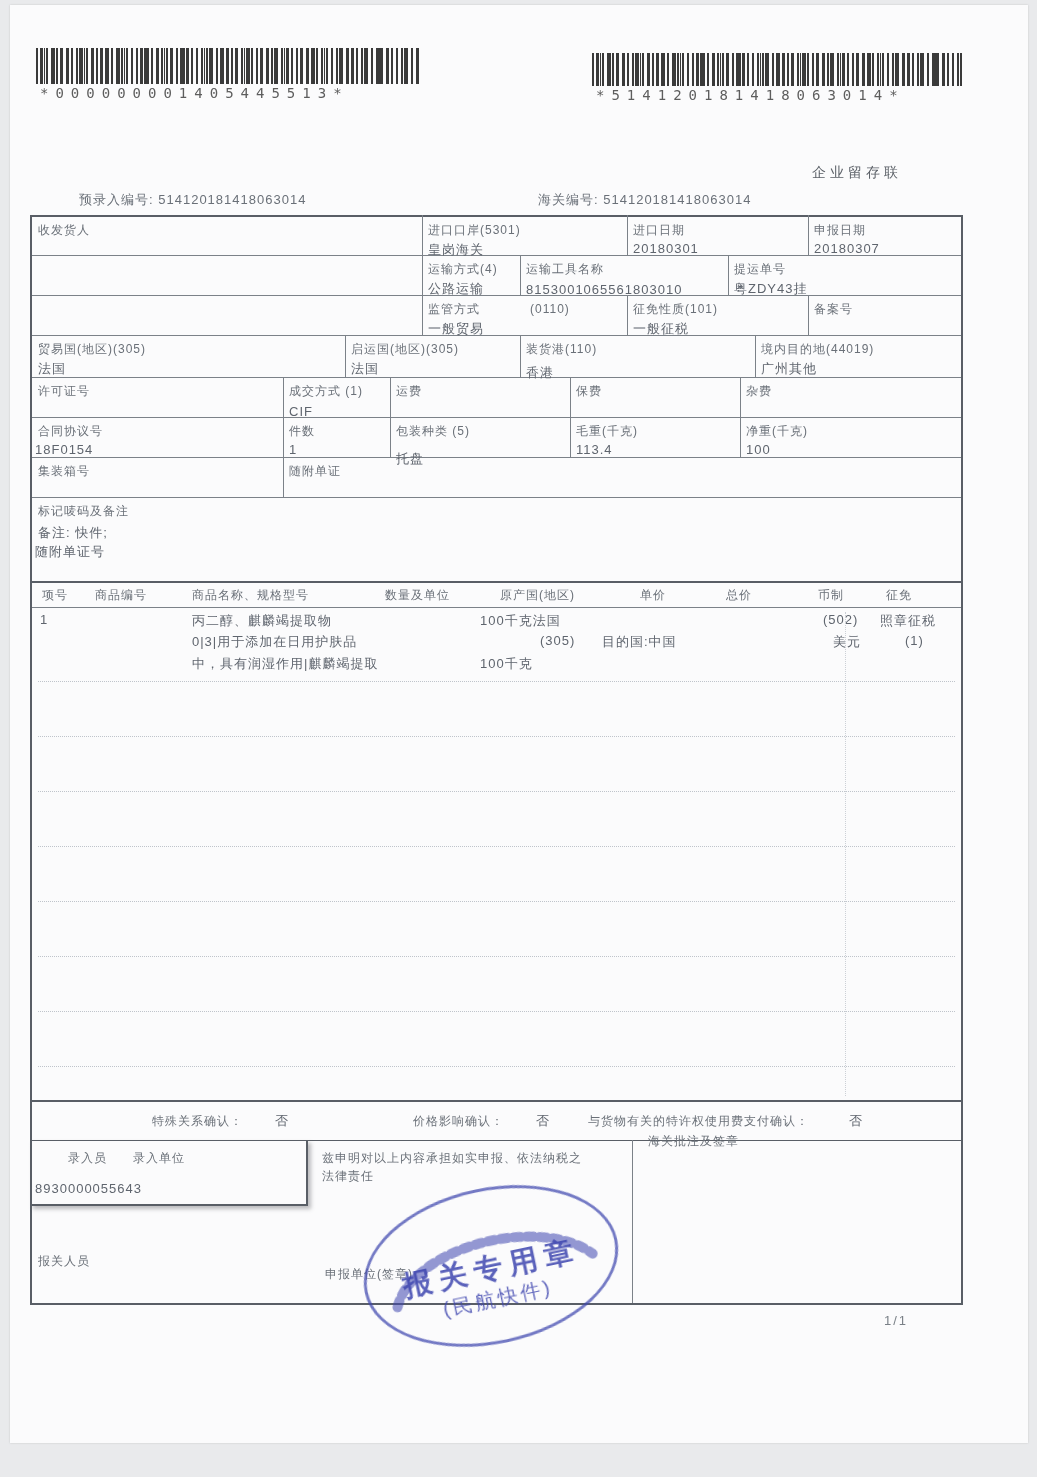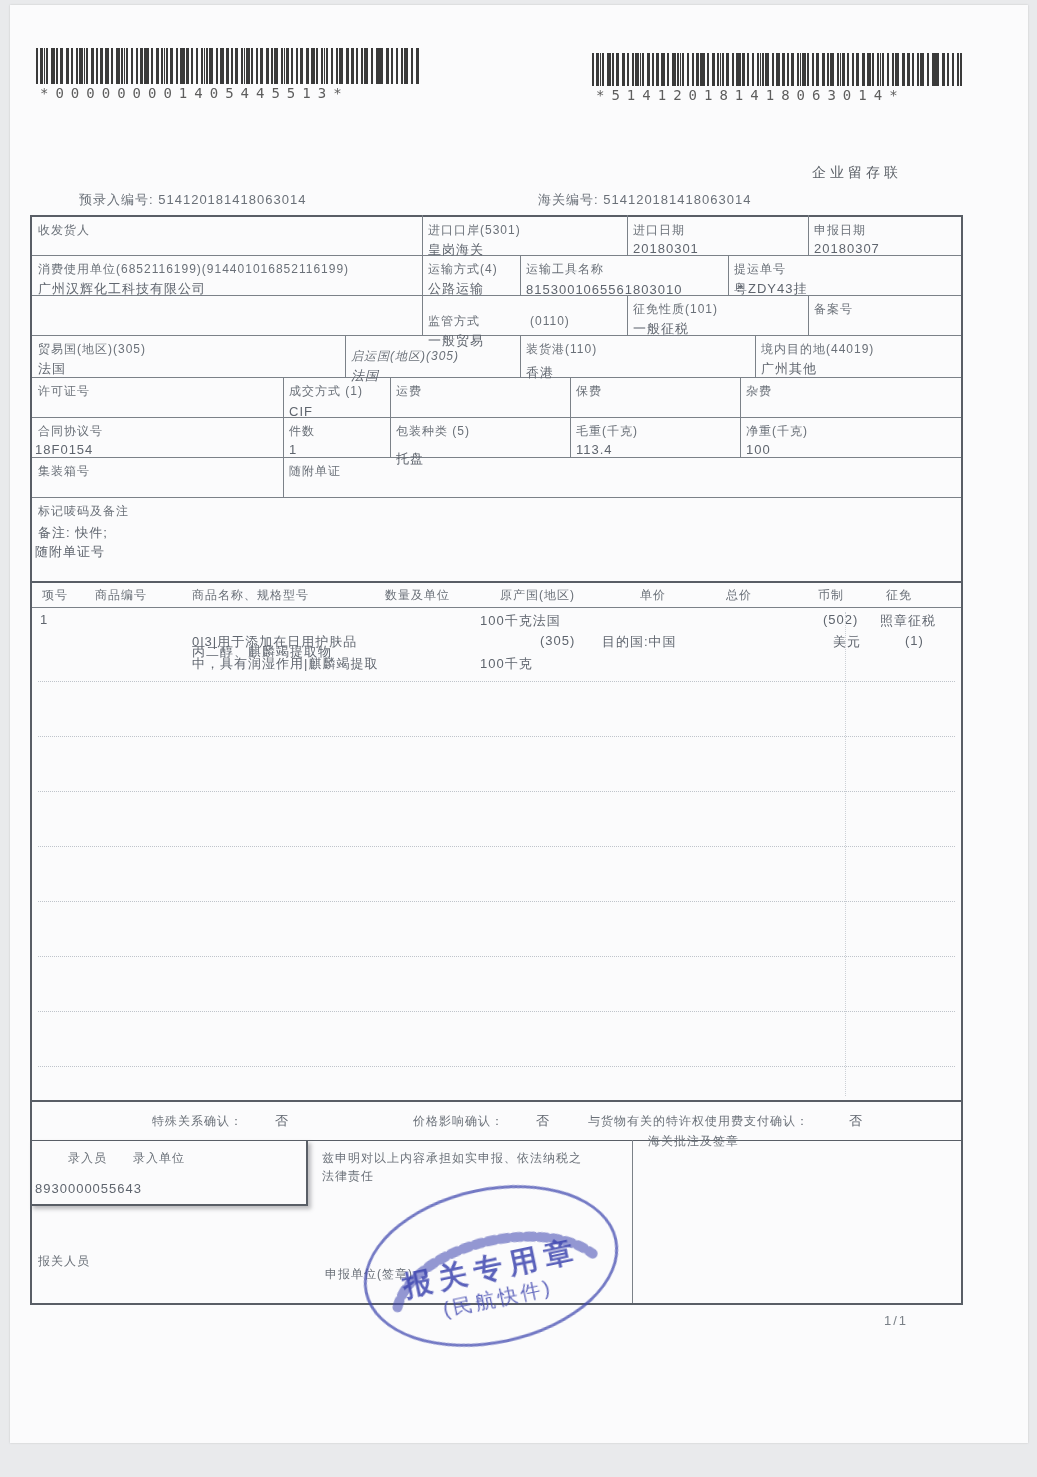--- a/index.html
+++ b/index.html
@@ -89,52 +89,48 @@
   </div>
   <div class="c" style="left:633px;top:222px;">
     <span>进口日期</span>
     <div class="val" style="margin-top:2px;">20180301</div>
   </div>
   <div class="c" style="left:814px;top:222px;">
     <span>申报日期</span>
     <div class="val" style="margin-top:2px;">20180307</div>
   </div>
 
-  <div class="c" style="left:38px;top:261px;">
-    <span>消费使用单位</span><span class="code">(6852116199)</span><span class="code">(914401016852116199)</span>
-    <div class="val" style="margin-top:2px;">广州汉辉化工科技有限公司</div>
-  </div>
   <div class="c" style="left:428px;top:261px;">
     <span>运输方式(4)</span>
     <div class="val" style="margin-top:2px;">公路运输</div>
   </div>
   <div class="c" style="left:526px;top:261px;">
     <span>运输工具名称</span>
     <div class="val" style="margin-top:4px;">8153001065561803010</div>
   </div>
   <div class="c" style="left:734px;top:261px;">
     <span>提运单号</span>
     <div class="val" style="margin-top:2px;">粤ZDY43挂</div>
   </div>
 
-  <div class="c" style="left:428px;top:313px;">
+  <div class="c" style="left:428px;top:301px;">
     <span>监管方式</span><span class="code" style="margin-left:50px;">(0110)</span>
     <div class="val" style="margin-top:2px;">一般贸易</div>
   </div>
   <div class="c" style="left:633px;top:301px;">
     <span>征免性质</span><span class="code">(101)</span>
     <div class="val" style="margin-top:2px;">一般征税</div>
   </div>
   <div class="c" style="left:814px;top:301px;">备案号</div>
 
   <div class="c" style="left:38px;top:341px;">
     <span>贸易国(地区)</span><span class="code">(305)</span>
     <div class="val" style="margin-top:2px;">法国</div>
   </div>
-  <div class="c" style="left:351px;top:348px;font-style:italic;">
+  <div class="c" style="left:351px;top:341px;">
     <span>启运国(地区)</span><span class="code">(305)</span>
     <div class="val" style="margin-top:2px;">法国</div>
   </div>
   <div class="c" style="left:526px;top:341px;">
     <span>装货港</span><span class="code">(110)</span>
     <div class="val" style="margin-top:6px;">香港</div>
   </div>
   <div class="c" style="left:761px;top:341px;">
     <span>境内目的地</span><span class="code">(44019)</span>
     <div class="val" style="margin-top:2px;">广州其他</div>
@@ -181,21 +177,21 @@
   <div class="c" style="left:95px;top:587px;">商品编号</div>
   <div class="c" style="left:192px;top:587px;">商品名称、规格型号</div>
   <div class="c" style="left:385px;top:587px;">数量及单位</div>
   <div class="c" style="left:500px;top:587px;">原产国(地区)</div>
   <div class="c" style="left:640px;top:587px;">单价</div>
   <div class="c" style="left:726px;top:587px;">总价</div>
   <div class="c" style="left:818px;top:587px;">币制</div>
   <div class="c" style="left:886px;top:587px;">征免</div>
 
   <div class="c val" style="left:40px;top:612px;">1</div>
-  <div class="c val" style="left:192px;top:612px;margin-top:31px;">丙二醇、麒麟竭提取物</div>
+  <div class="c val" style="left:192px;top:612px;">丙二醇、麒麟竭提取物</div>
   <div class="c val" style="left:480px;top:612px;">
     <span>100千克</span><span>法国</span>
   </div>
   <div class="c val" style="left:823px;top:612px;">(502)</div>
   <div class="c val" style="left:880px;top:612px;font-family:Liberation Mono, monospace;">照章征税</div>
   <div class="c val" style="left:192px;top:633px;">0|3|用于添加在日用护肤品</div>
   <div class="c val" style="left:540px;top:633px;">(305)</div>
   <div class="c val" style="left:602px;top:633px;">目的国:中国</div>
   <div class="c val" style="left:833px;top:633px;">美元</div>
   <div class="c val" style="left:905px;top:633px;">(1)</div>

